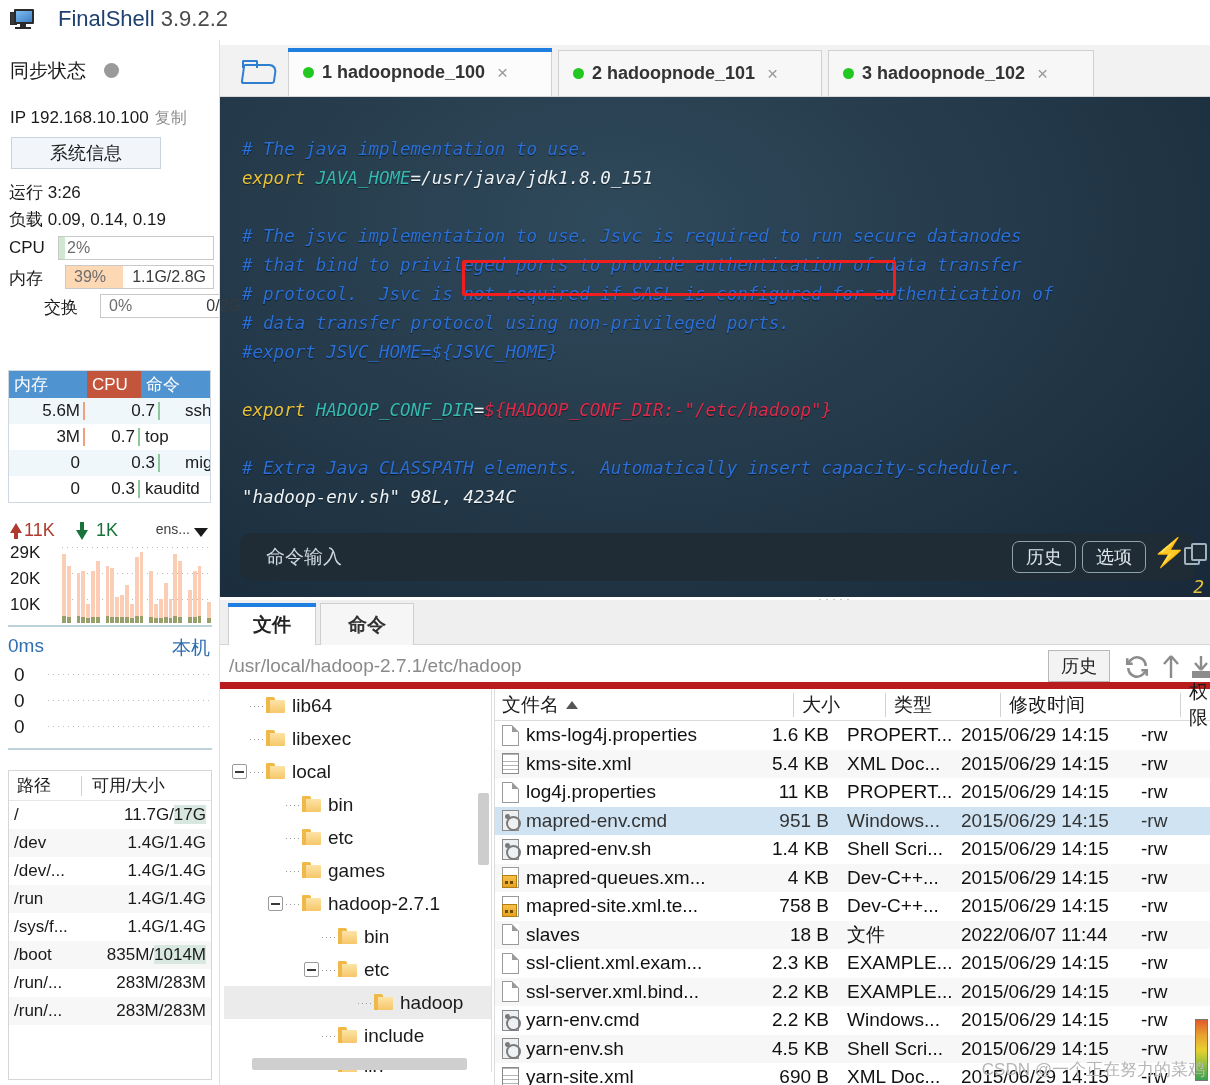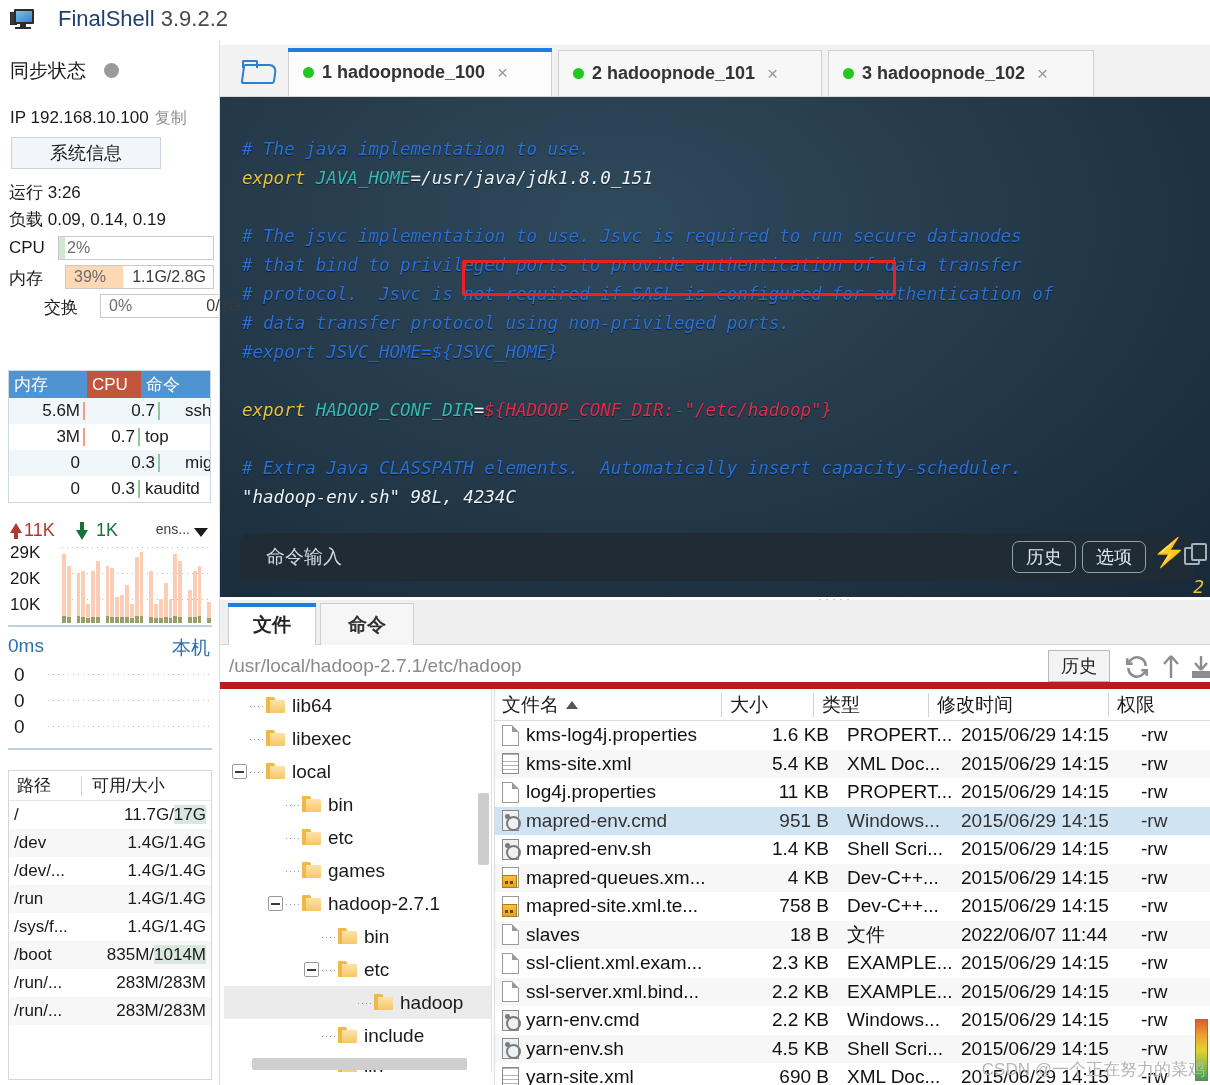--- a/index.html
+++ b/index.html
@@ -697,21 +697,21 @@
             <span class="edge"></span>
           </span>
           <span class="tlabel" style="left: 140px;">lib</span>
         </div>
         <div class="tree-hscroll"></div>
         <div class="tree-vscroll"></div>
       </div>
 
     <div class="flist">
       <div class="fl-head">
-        <div class="flh" style="width:228px;text-align:right;">
+        <div class="flh" style="width:300px;text-align:right;">
           <span>文件名</span>
             <span class="sort-arrow"></span>
           <span class="sep"></span>
         </div>
         <div class="flh" style="width:92px;">
             <span>大小</span>
             <span class="sep"></span>
           </div>
         <div class="flh" style="width:115px;">
             <span>类型</span>

